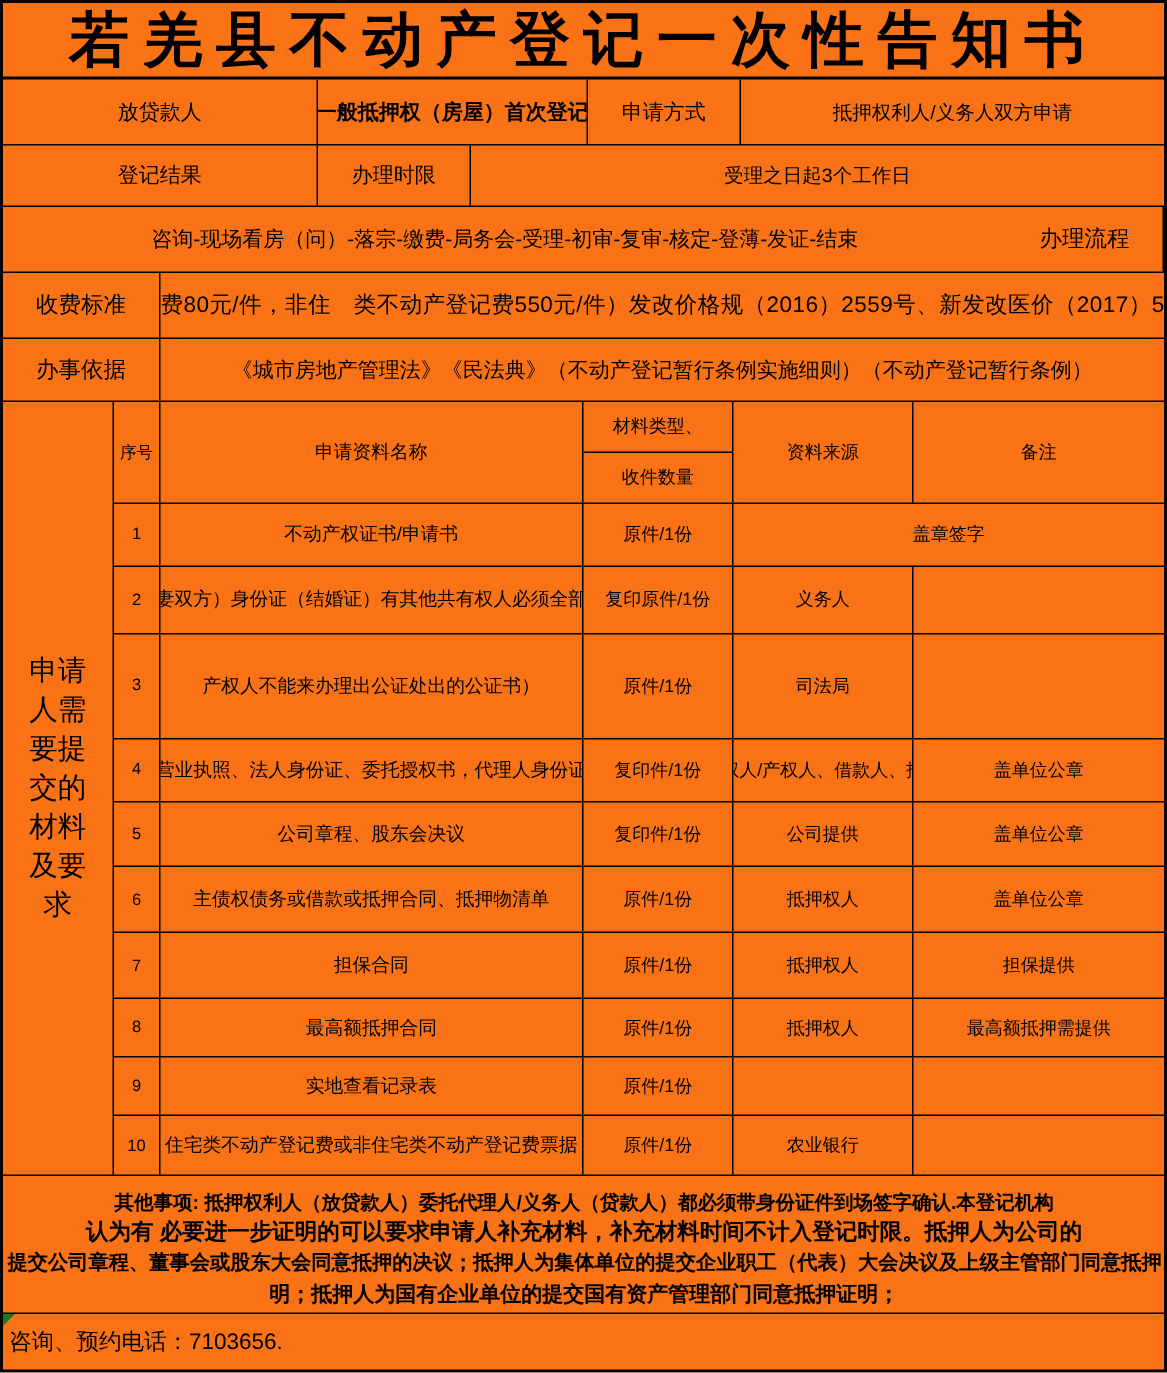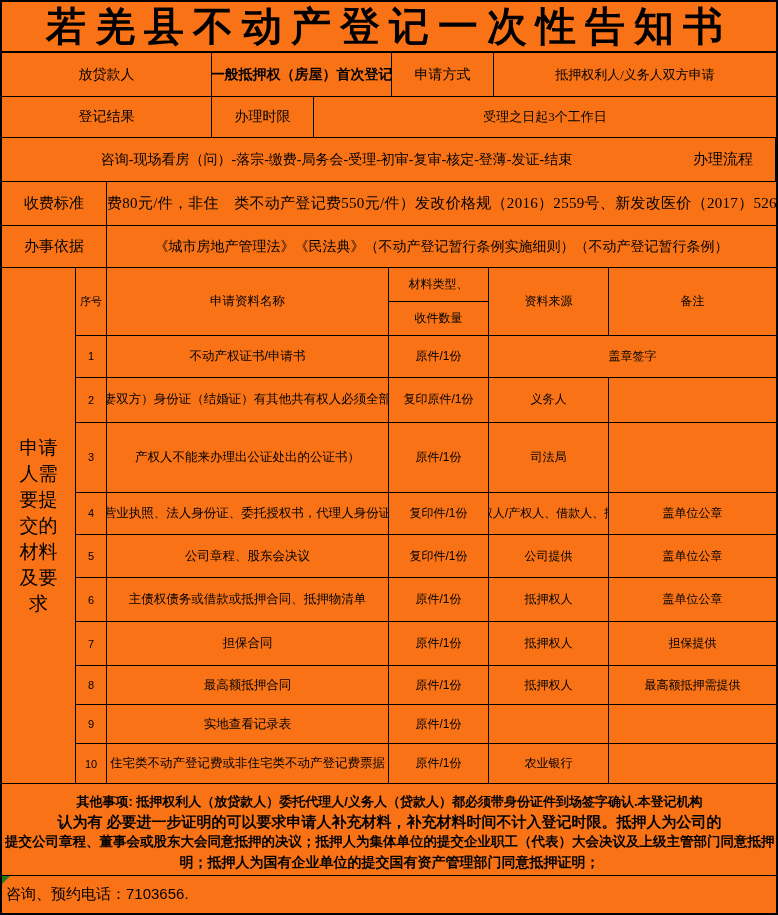--- a/index.html
+++ b/index.html
@@ -20,21 +20,21 @@
     font-size:40px;font-weight:bold;letter-spacing:9px;
     white-space:nowrap;overflow:hidden;
   }
   .row{display:flex;border-bottom:1px solid #000;}
   .cell{
     border-right:1px solid #000;
     display:flex;align-items:center;justify-content:center;
     overflow:hidden;white-space:nowrap;
     text-align:center;
   }
-  .cell.last{border-right:none;font-family:Liberation Serif, serif;}
+  .cell.last{border-right:none;}
   
   .i-label{width:210px;font-size:14px;}
   .i-value1{width:180px;font-size:14px;font-weight:bold;}
   .i-label2{width:102px;font-size:14px;}
   .i-value2{width:282px;font-size:13px;flex:1;}
   .cert{font-size:16px;font-weight:normal;}
   
   .w-label{width:105px;font-size:15px;}
   .w-value{flex:1;font-size:14px;}
   .w-value.fee{justify-content:flex-start;font-size:15px;letter-spacing:0.3px;}

